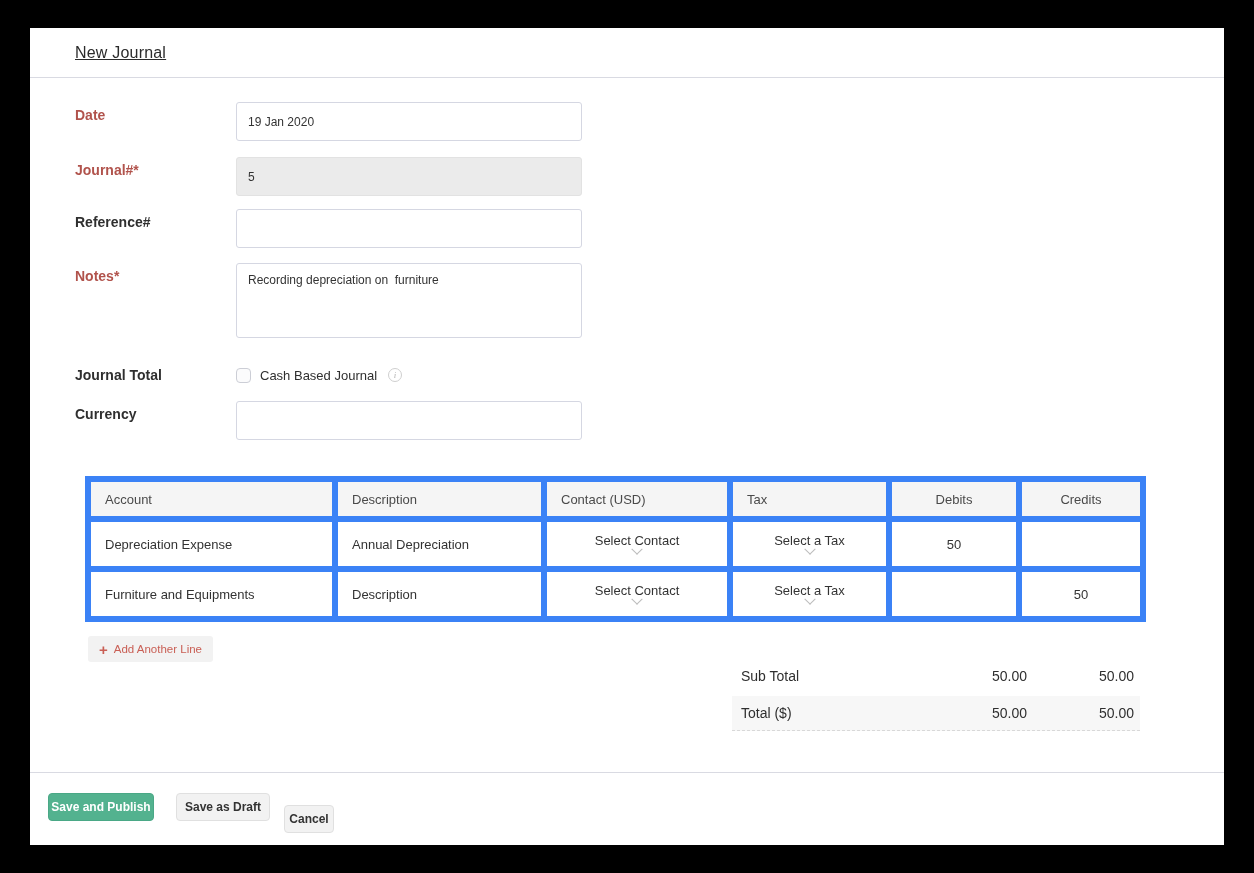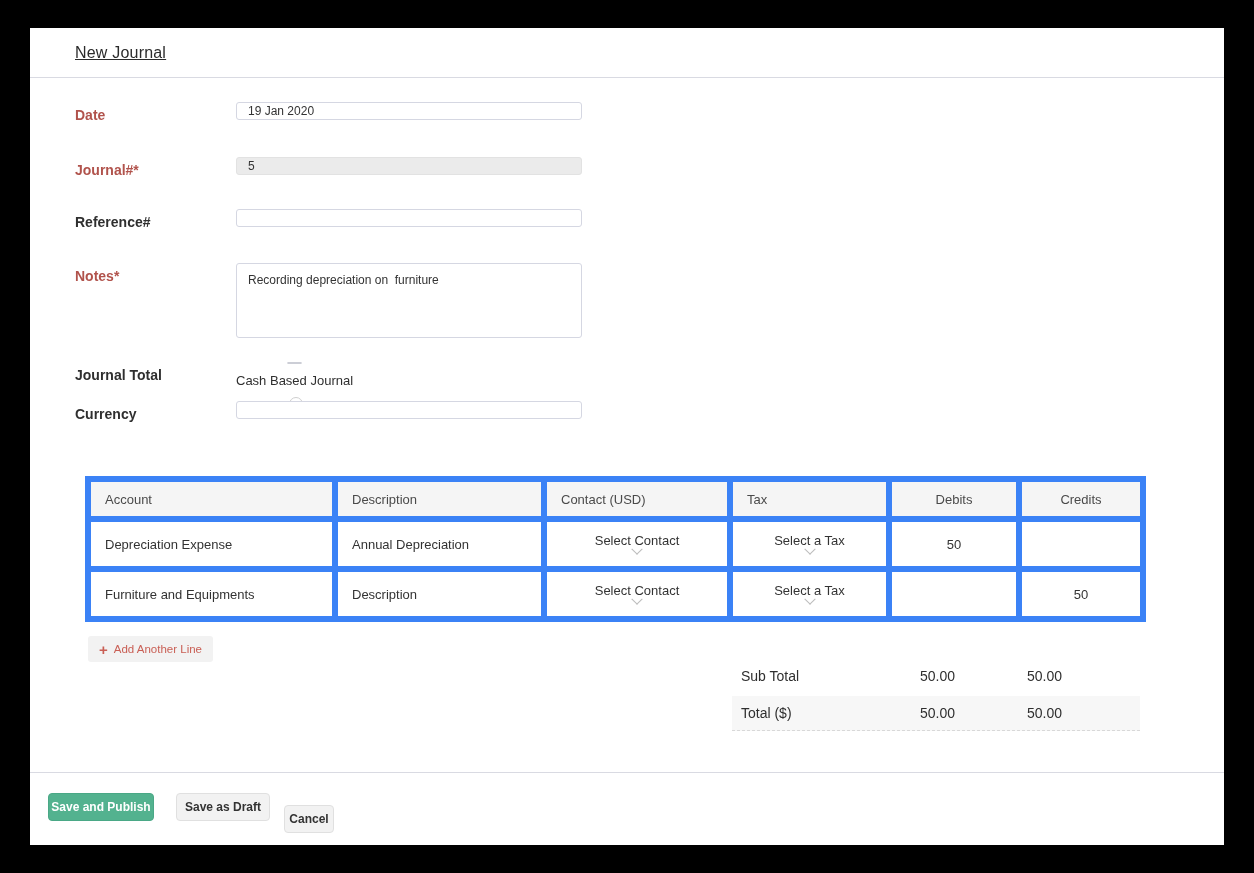--- a/index.html
+++ b/index.html
@@ -10,30 +10,30 @@
   
   .panel-header { position:absolute; top:0; left:0; right:0; height:50px;
                   border-bottom:1px solid #d9dae2; background:#fff; }
   .panel-title { position:absolute; left:45px; top:0; line-height:49px;
                  font-size:16px; color:#2b2b2b; letter-spacing:.2px;text-decoration:underline; }
 
   
   .flabel { position:absolute; left:45px; width:155px; line-height:26px;
             font-size:14px; font-weight:600; color:#2f2f2f; }
   .flabel.req { color:#b1534c; }
-  .finput { position:absolute; left:206px; width:346px; height:18px;
+  .finput { position:absolute; left:206px; width:346px; height:39px;
             border:1px solid #d5d7e2; border-radius:3px; background:#fff;
             font-family:"Liberation Sans", sans-serif;
             font-size:12px; color:#333; padding:0 11px; outline:none; }
   .finput.disabled { background:#ebebeb; border-color:#e2e2e2; }
   textarea.finput { height:75px; padding:8px 11px; resize:none; line-height:1.4;
                     white-space:pre-wrap; }
 
   .check-row { position:absolute; left:206px; top:334px; height:26px;
-               display:flex; align-items:center; gap:9px;flex-direction:column; }
+               display:flex; align-items:center; gap:9px; }
   .checkbox { width:15px; height:15px; border:1px solid #ccced6; border-radius:4px;
               background:#fbfbfc; cursor:pointer; }
   .check-label { font-size:13px; color:#2f2f2f; }
   .info-icon { width:14px; height:14px; border:1px solid #cfcfcf; border-radius:50%;
                color:#b5b5b5; font-size:9px; line-height:12px; text-align:center;
                font-style:italic; font-family:"Liberation Serif", serif; margin-left:2px; }
 
   
   .items-table { position:absolute; left:55px; top:448px; width:1055px;
                  border-collapse:collapse; table-layout:fixed; }
@@ -52,21 +52,21 @@
                   background:#f2f2f2; border:none; border-radius:3px; cursor:pointer;
                   color:#c95f55; font-size:11.5px; font-family:"Liberation Sans", sans-serif; }
   .plus-glyph { font-size:15px; font-weight:bold; line-height:1; color:#c95f55; }
 
   
   .totals { position:absolute; left:702px; top:627px; width:408px; font-size:14px; color:#2f2f2f; }
   .trow { display:flex; align-items:center; padding:0 6px 0 9px; }
   .trow.sub { height:41px; }
   .trow.grand { height:35px; background:#f7f7f7; border-bottom:1px dashed #d8d8d8; }
   .tlabel { flex:1; }
-  .tval { width:107px; }
+  .tval { width:107px; text-align:right; }
 
   
   .footer-divider { position:absolute; left:0; right:0; top:744px; border-top:1px solid #d9dae2; }
   .btn { position:absolute; top:765px; height:28px; border-radius:4px; font-size:12px;
          font-weight:bold; cursor:pointer; font-family:"Liberation Sans", sans-serif; }
   .btn-primary { left:18px; width:106px; background:#53b28f; border:1px solid #4aa886; color:#fff; }
   .btn-secondary { background:#f2f2f2; border:1px solid #e0e0e0; color:#333; }
   .btn-draft { left:146px; width:94px; }
   .btn-cancel { left:254px; width:50px;margin-top:12px; }
 </style>

